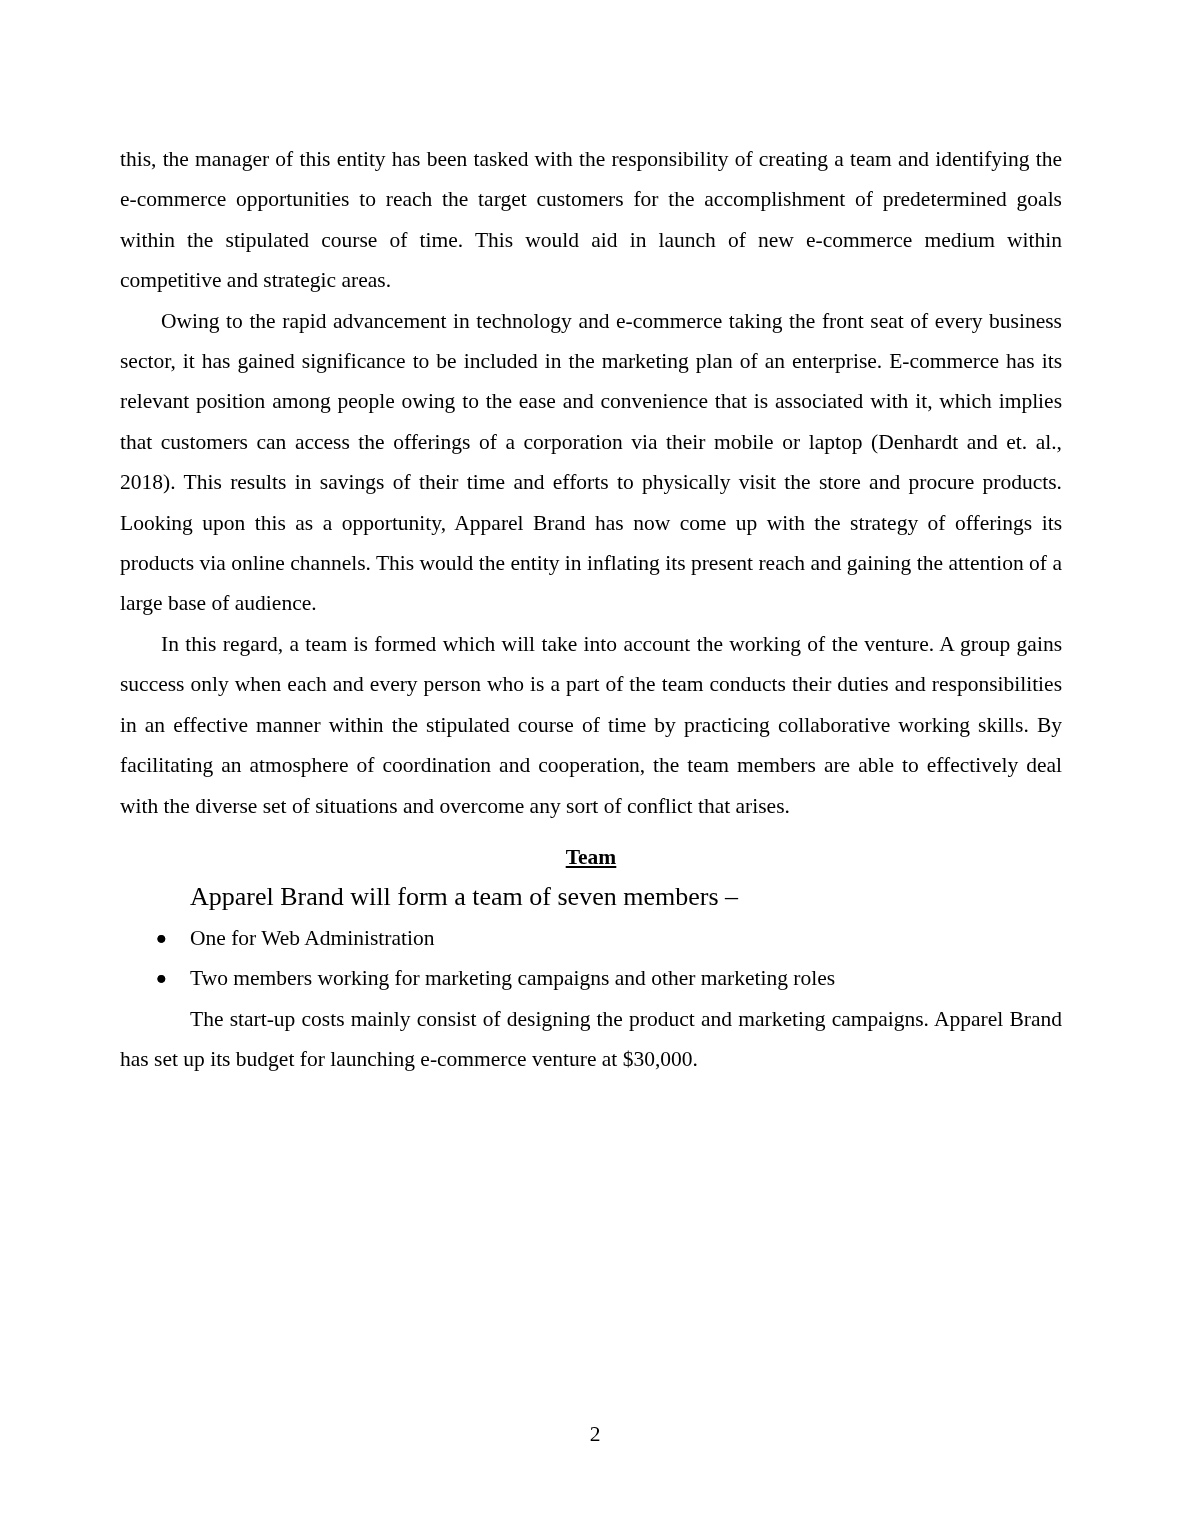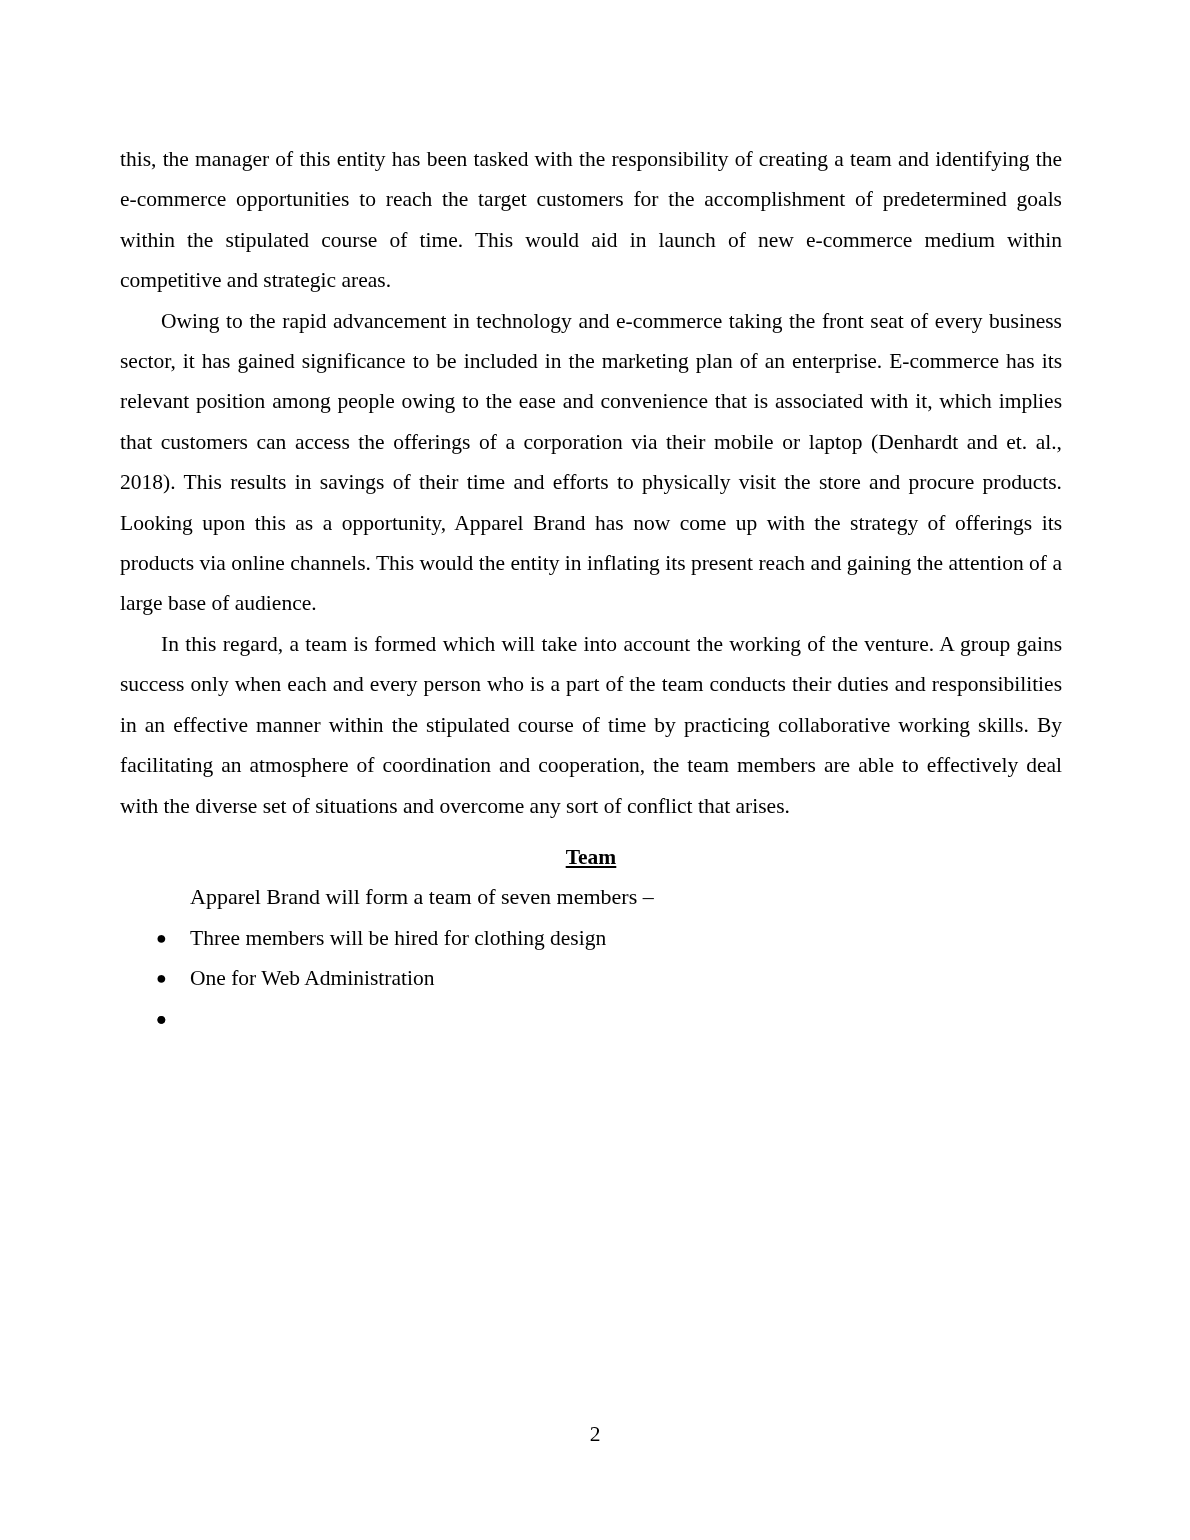--- a/index.html
+++ b/index.html
@@ -27,21 +27,21 @@
   .para.indent-sm { text-indent: 41px; }
   .para.indent-lg { text-indent: 70px; }
   .heading {
     font-size: 21.5px;
     line-height: 40.4px;
     margin-top: 11px;
     text-align: center;
   }
   .heading .underlined { text-decoration: underline; }
   .team-intro {
-    font-size: 22px;
+    font-size: 26px;
     line-height: 40.4px;
     padding-left: 70px;
     text-align: left;
   }
   ul.bullets { list-style: none; }
   ul.bullets li {
     position: relative;
     font-size: 21.5px;
     line-height: 40.4px;
     padding-left: 70px;
@@ -76,31 +76,32 @@
   <p class="para indent-sm">In this regard, a team is formed which will take into account the working of the venture. A group gains success only when each and every person who is a part of the team conducts their duties and responsibilities in an effective manner within the stipulated course of time by practicing collaborative working skills. By facilitating an atmosphere of coordination and cooperation, the team members are able to effectively deal with the diverse set of situations and overcome any sort of conflict that arises.</p>
 
 
   <h2 class="heading"><span class="underlined">Team</span></h2>
 
   <p class="team-intro">Apparel Brand will form a team of seven members –</p>
 
   <ul class="bullets">
     <li>
       <span class="bullet">●</span>
-      <span>Three members will be hired for clothing design</span>
     </li>
     <li>
       <span class="bullet">●</span>
       <span>One for Web Administration</span>
     </li>
     <li>
       <span class="bullet">●</span>
     </li>
     <li>
       <span class="bullet">●</span>
+      <span>Two members working for marketing campaigns and other marketing roles</span>
     </li>
   </ul>
 
 
+  <p class="para indent-lg">The start-up costs mainly consist of designing the product and marketing campaigns. Apparel Brand has set up its budget for launching e-commerce venture at $30,000.</p>
 
 </div>
 
 <div class="page-number">2</div>
 
 </body></html>

